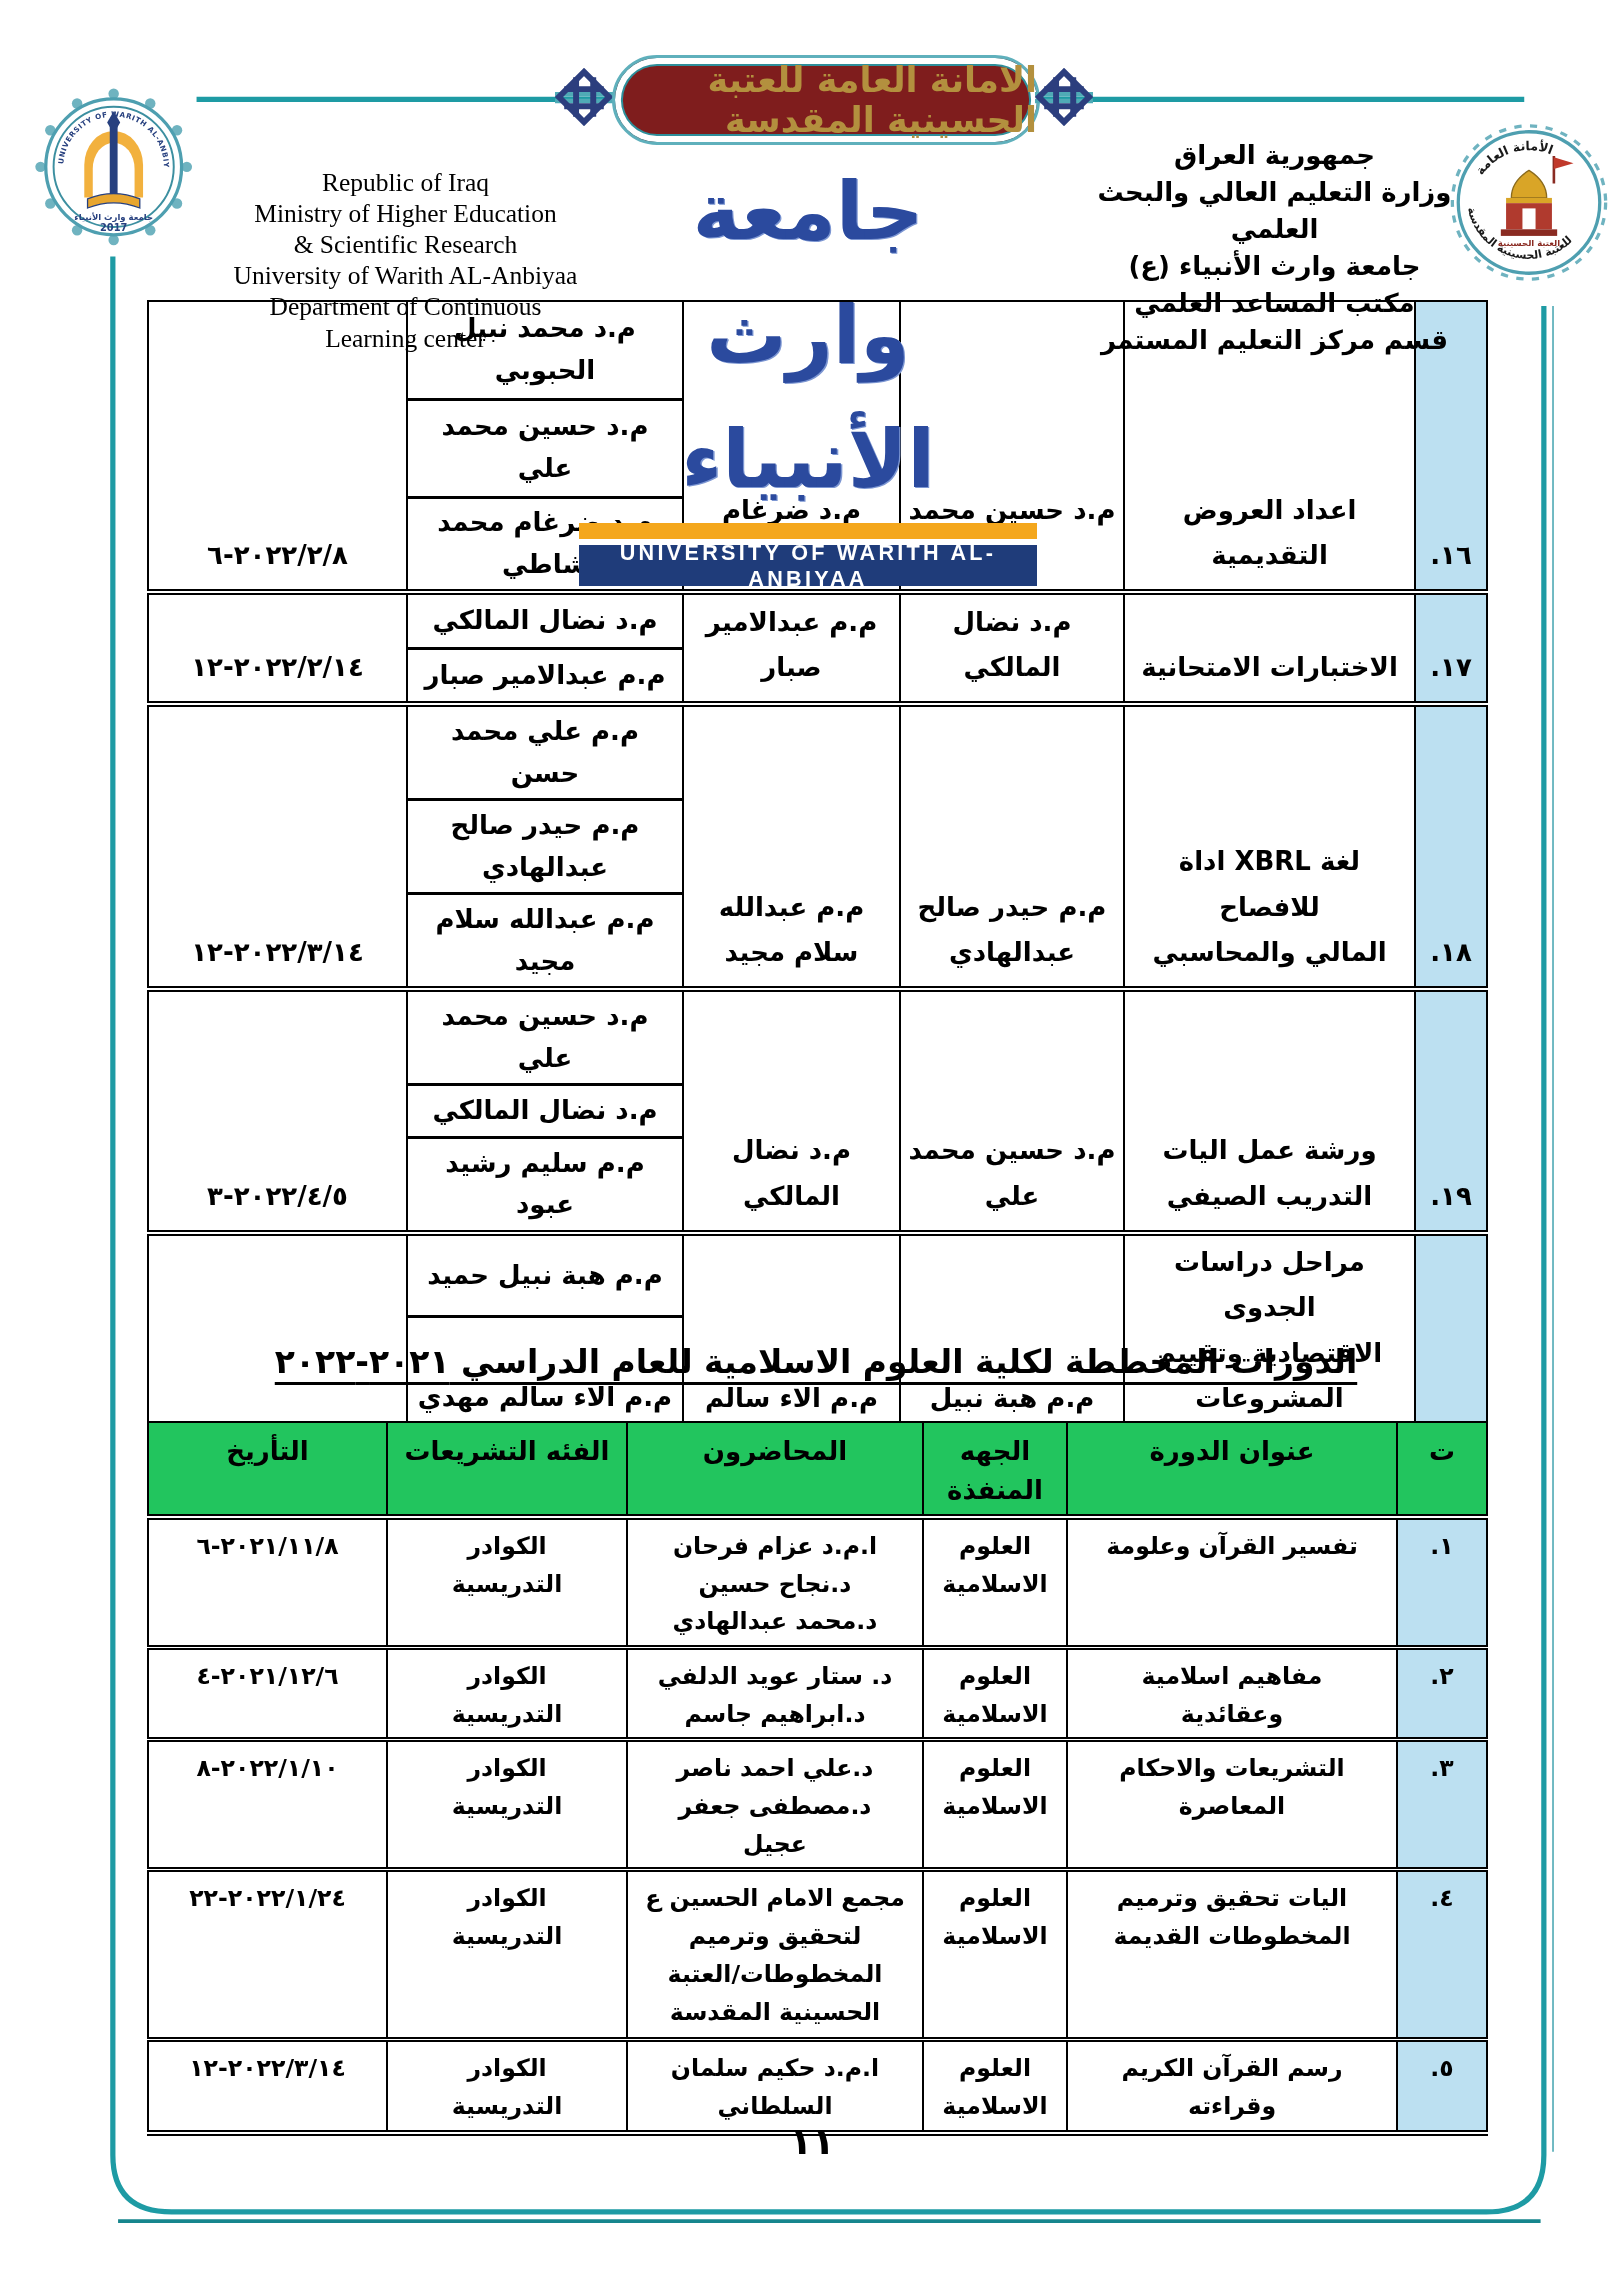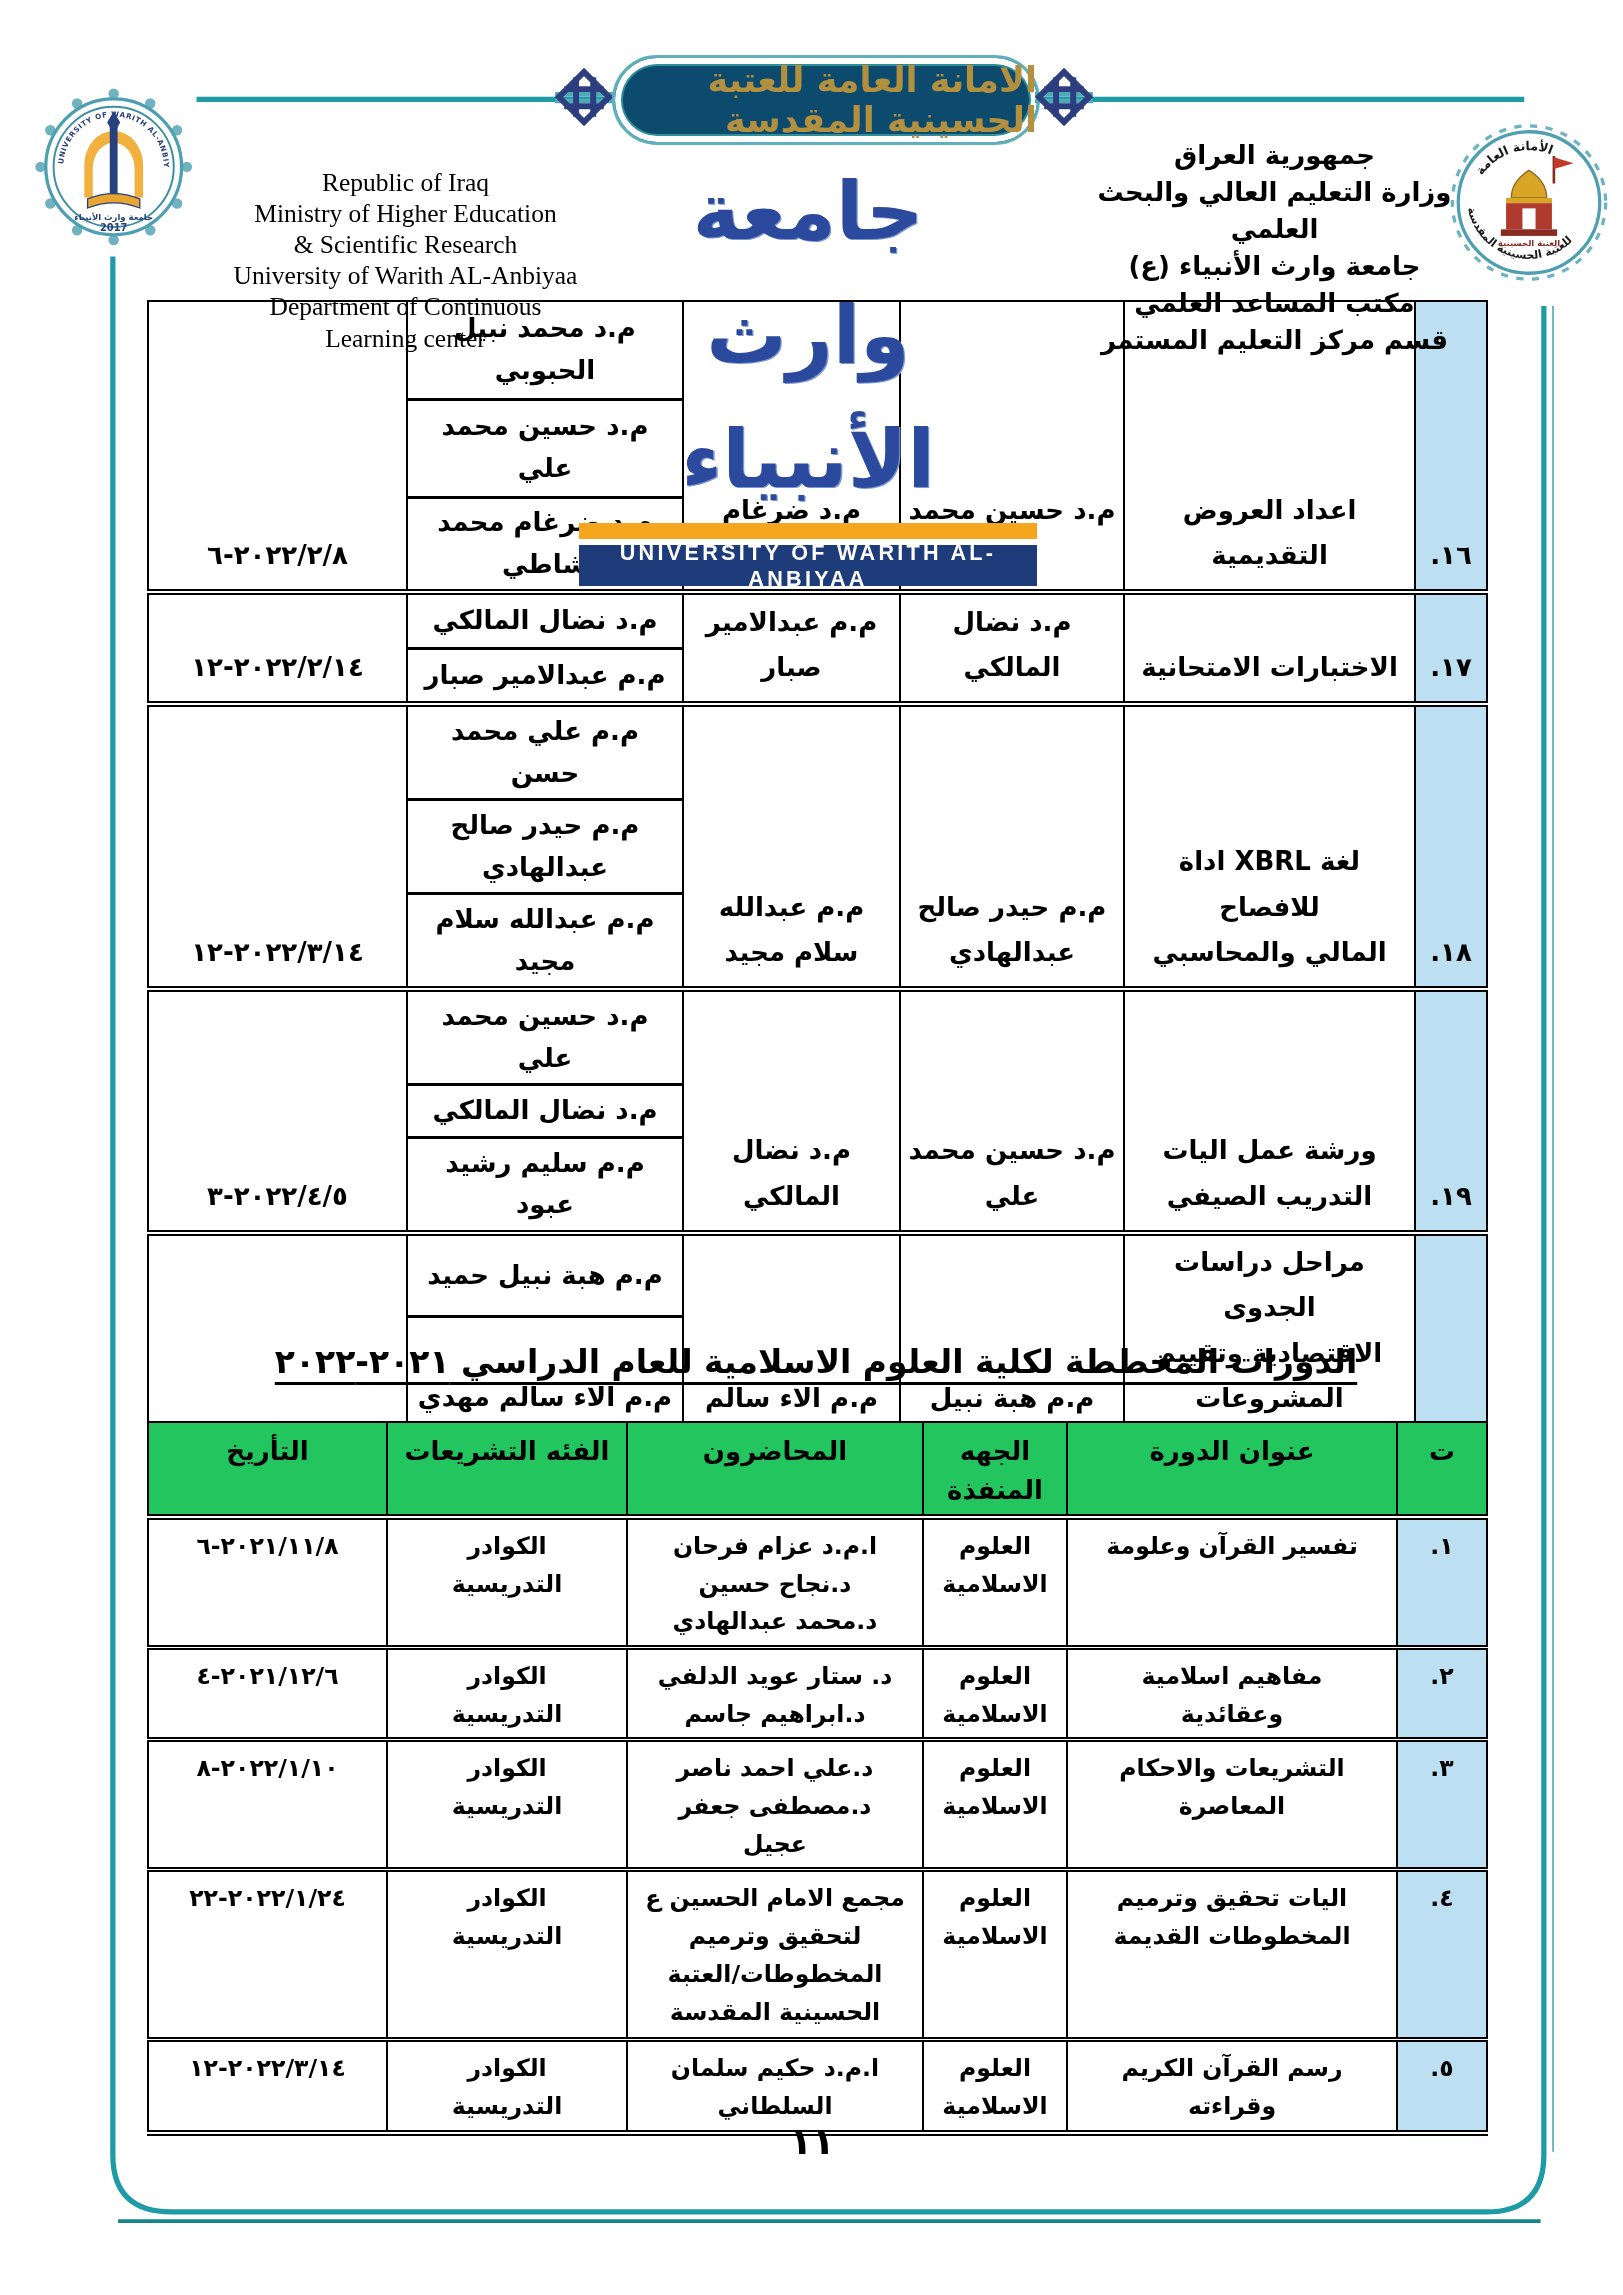--- a/index.html
+++ b/index.html
@@ -5,21 +5,21 @@
   html,body{margin:0;padding:0;background:#888;}
   .page{position:relative;width:1624px;height:2295px;background:#ffffff;overflow:hidden;
         font-family:"DejaVu Sans",sans-serif;color:#000;}
   
   .frame-svg{position:absolute;left:0;top:0;z-index:0;}
   
   .eng-address{position:absolute;left:196px;top:128px;width:419px;text-align:center;
         font-family:"Liberation Serif",serif;font-size:25.5px;line-height:1.22;white-space:pre-line;z-index:3;margin-top:39px;}
   .ar-address{position:absolute;left:1078px;top:137px;width:393px;text-align:center;direction:rtl;
         font-size:26px;font-weight:bold;line-height:1.42;white-space:pre-line;z-index:3;}
-  .shrine-banner{position:absolute;left:612px;top:55px;width:422px;height:84px;background:#0c4a6e;
+  .shrine-banner{position:absolute;left:612px;top:55px;width:422px;height:84px;background:#7f1d1d;
         border:3.3px solid #5FB0BC;border-radius:49px;box-shadow:inset 0 0 0 5.9px #fff, inset 0 0 0 7.9px #2E8F9B;
         display:flex;align-items:center;justify-content:center;z-index:3;}
   .shrine-banner span{direction:rtl;font-size:35px;font-weight:bold;color:#B3903E;letter-spacing:-0.7px;}
   .knot{position:absolute;z-index:3;}
   .uni-logo{position:absolute;left:579px;top:150px;width:458px;z-index:3;text-align:center;}
   .uni-callig{direction:rtl;font-size:80px;font-weight:bold;color:#2B4A9E;line-height:1.55;
         text-shadow:1.3px 1.3px 0 #7C96D2;}
   .uni-goldbar{height:15.7px;background:#F4A71D;margin-top:1.3px;}
   .uni-gap{height:6.5px;background:#fff;}
   .uni-navybar{height:41px;background:#1F3C7A;display:flex;align-items:center;justify-content:center;}

